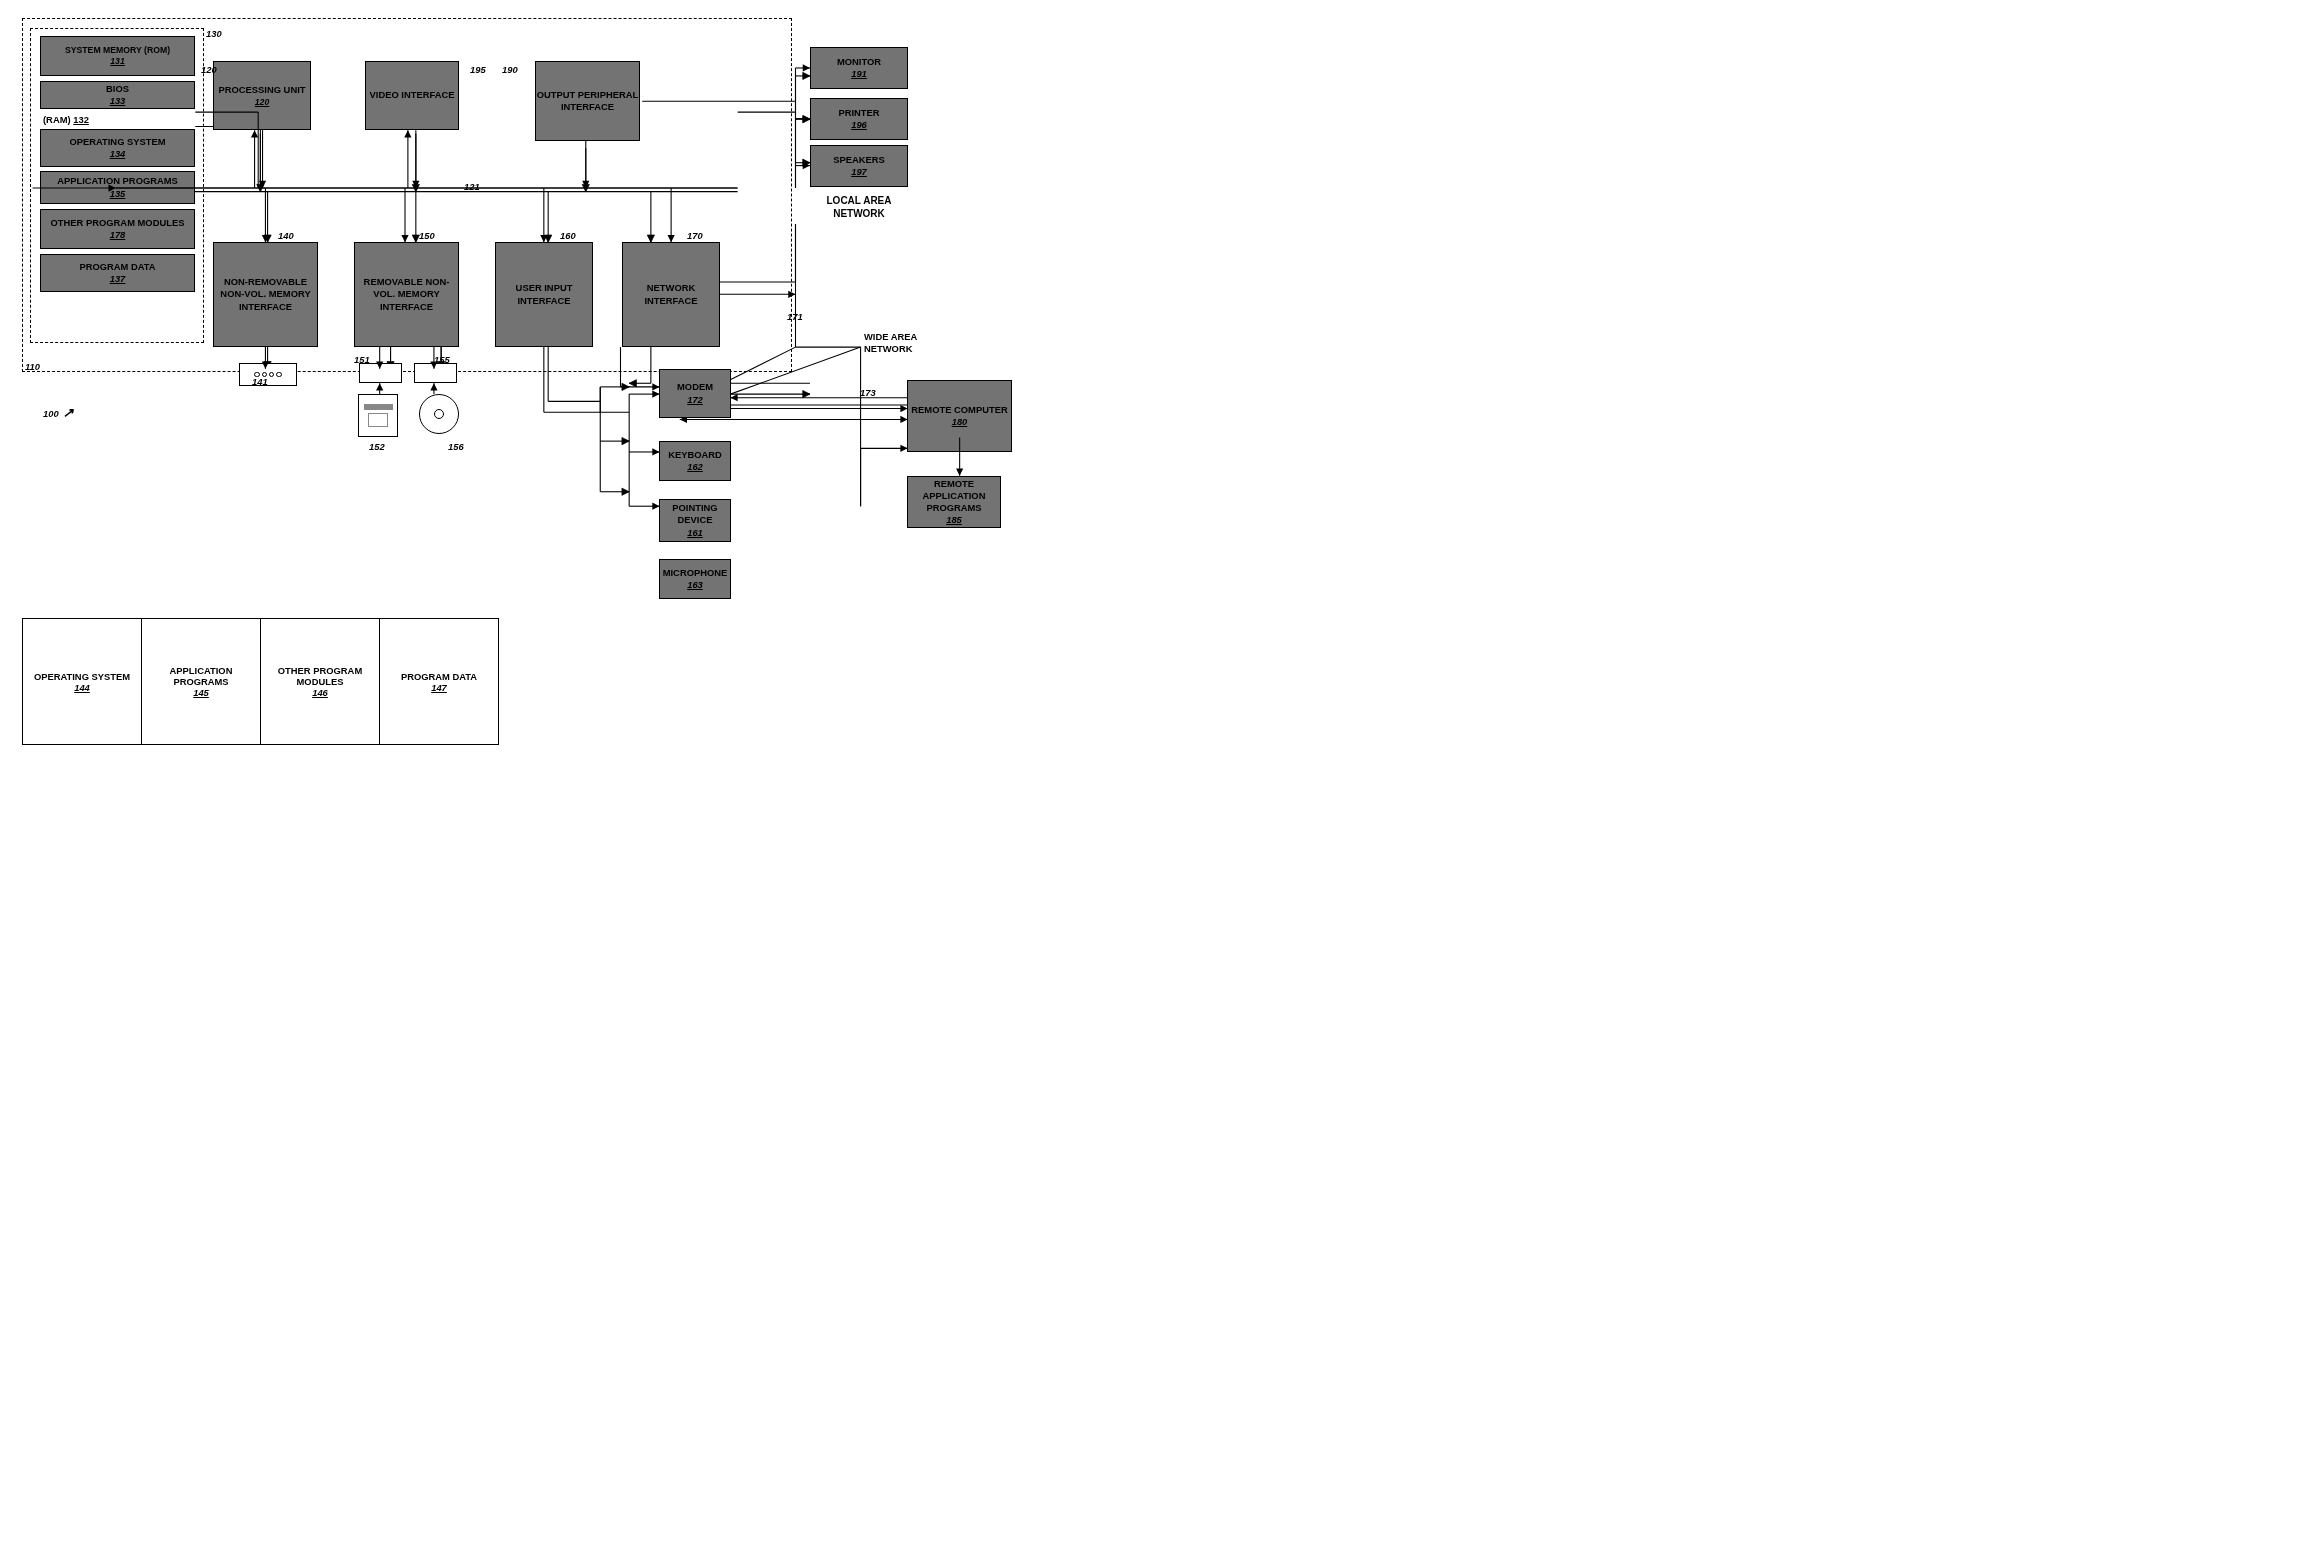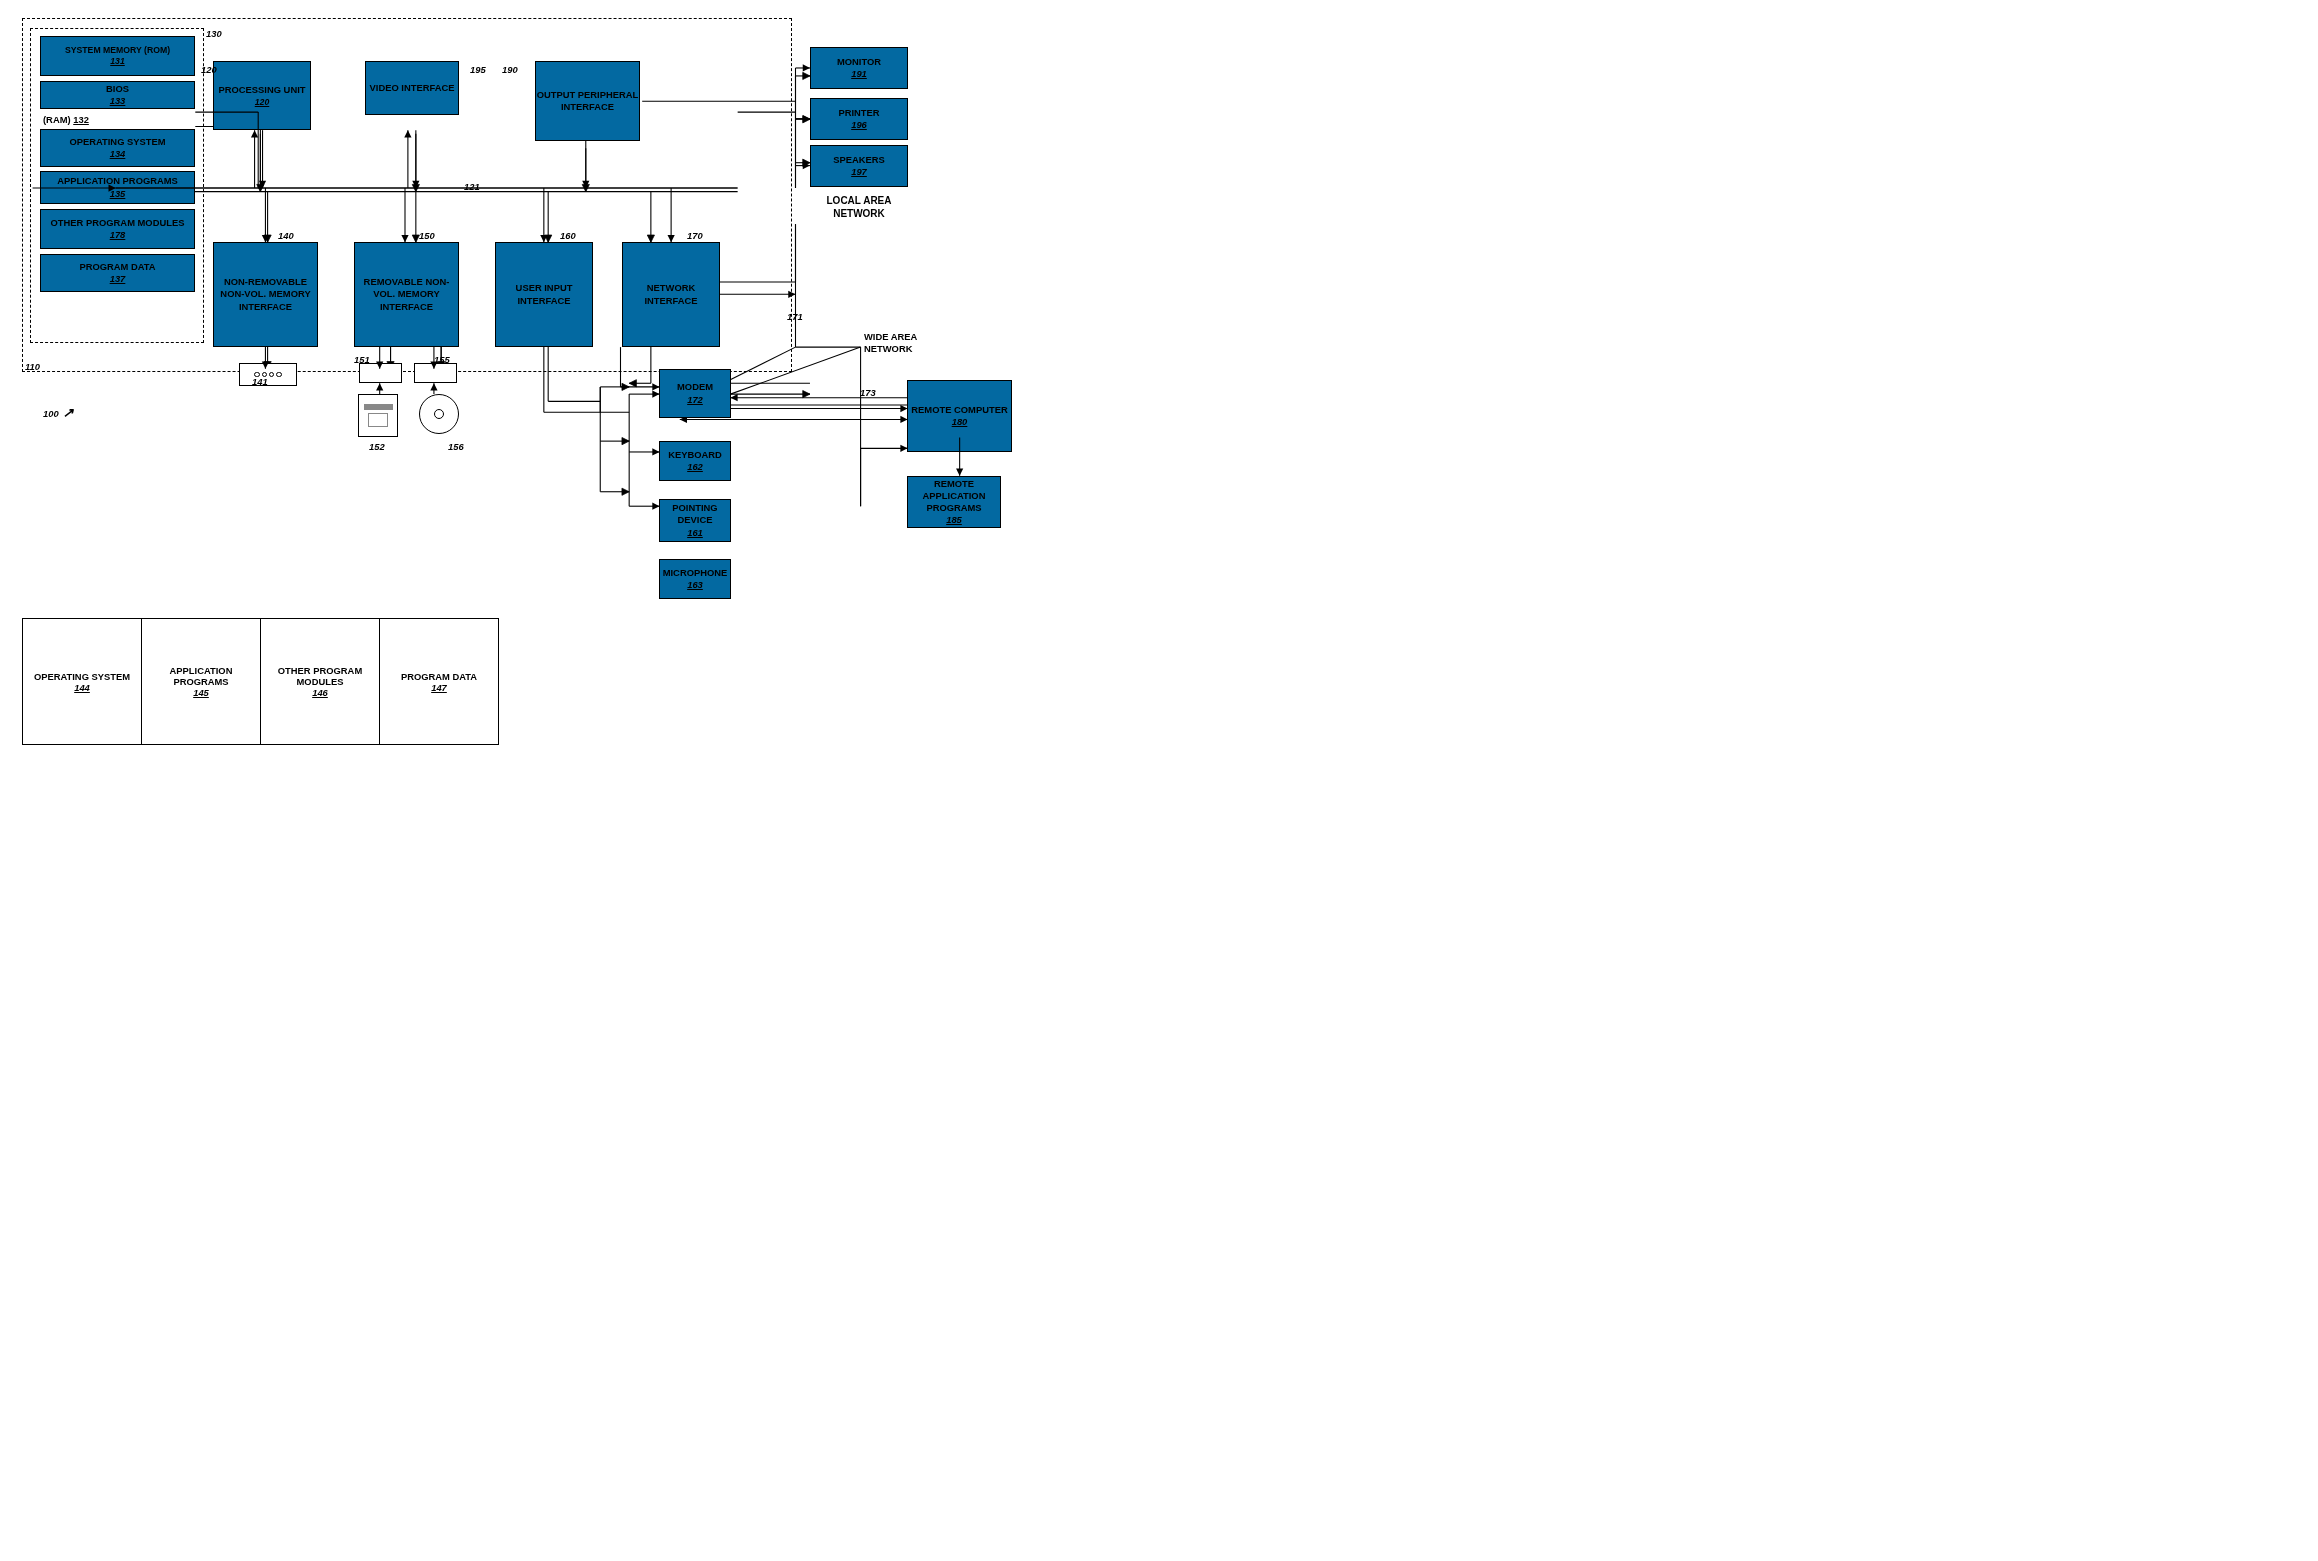--- a/index.html
+++ b/index.html
@@ -12,21 +12,21 @@
       overflow: hidden;
     }
     .diagram {
       position: relative;
       width: 1160px;
       height: 781px;
     }
     .box {
       position: absolute;
       border: 1.4px solid #000;
-      background: #0369a1;
+      background: #737373;
       display: flex;
       flex-direction: column;
       align-items: center;
       justify-content: center;
       text-align: center;
       font-size: 9.4px;
       font-weight: bold;
       line-height: 1.3;
     }
     .box u {
@@ -197,21 +197,21 @@
 
   <div class="box" style="left:213px; top:61px; width:98px; height:69px;">
     <span>PROCESSING UNIT</span>
     <span class="label" style="position:relative; left:0; top:1.4px; font-size:8.7px; font-style:italic;">
       <u>120</u>
     </span>
   </div>
 
   <div class="label" style="left:201px; top:64px;">120</div>
 
-  <div class="box" style="left:365px; top:61px; width:94px; height:54px;">
+  <div class="box" style="left:365px; top:61px; width:94px; height:69px;">
     <span>VIDEO INTERFACE</span>
   </div>
 
   <div class="label" style="left:470px; top:64px;">195</div>
 
   <div class="box" style="left:535px; top:61px; width:105px; height:80px;">
     <span>OUTPUT PERIPHERAL INTERFACE</span>
   </div>
 
   <div class="label" style="left:502px; top:64px;">190</div>

